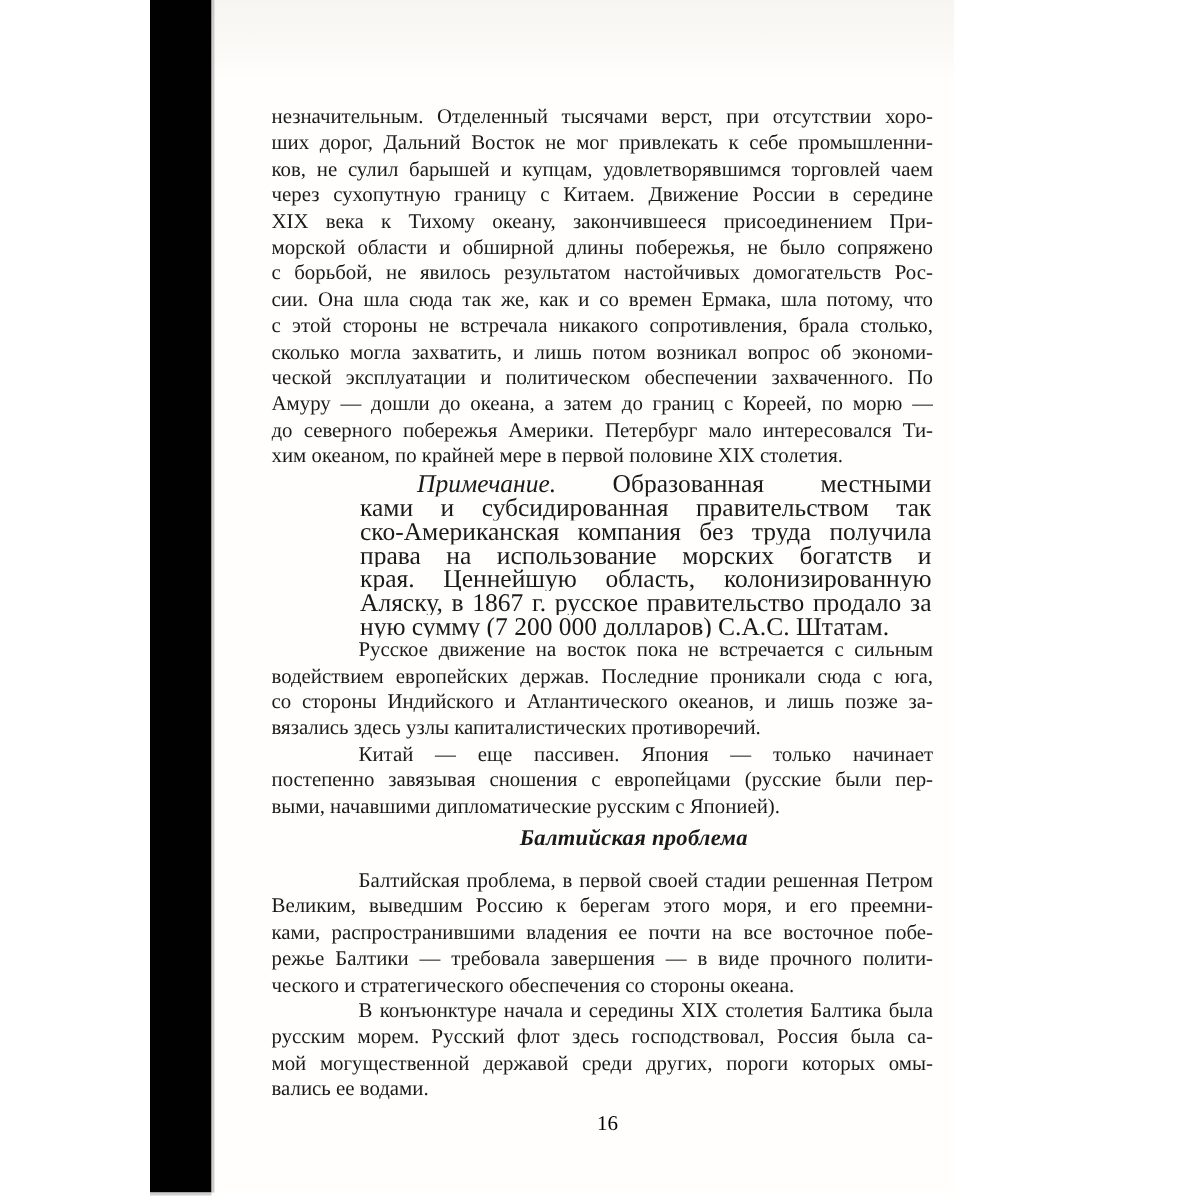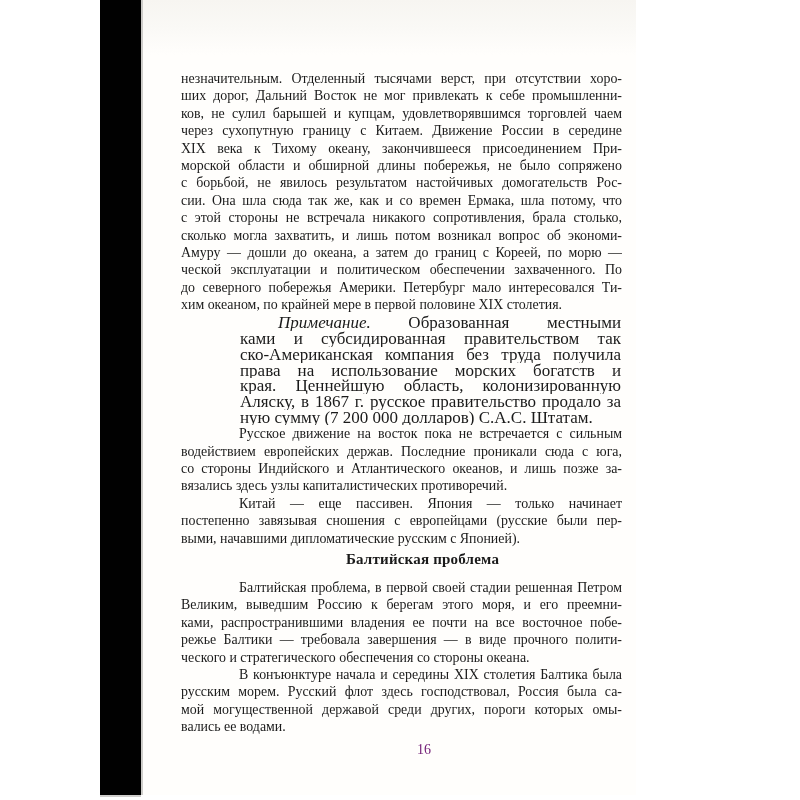--- a/index.html
+++ b/index.html
@@ -42,26 +42,27 @@
   .note{margin-top:2px;margin-left:59px;width:381px;font-size:17px;}
   .note .ln{height:15.7px;line-height:15.7px;}
   .note .ln.note-first{text-indent:38px;}
   .it{font-style:italic;}
 
   .heading{
     margin-top:4px;height:17px;line-height:17px;
     font-weight:700;font-size:15px;
     text-align:center;padding-left:42px;
     letter-spacing:.2px;
+    font-style:italic;
   }
   .para4{margin-top:11px;}
 
   .pagenum{
-    position:absolute;left:380px;top:741px;width:88px;
-    text-align:center;font-size:14px;color:#701a75;
+    position:absolute;left:361px;top:741px;width:88px;
+    text-align:center;font-size:14px;color:#000000;
     line-height:17px;
   }
 </style>
 </head>
 <body>
 
 <div class="canvas">
 
   <div class="page-photo"></div>
   <div class="bar left"></div>
@@ -76,22 +77,22 @@
       <div class="ln">незначительным. Отделенный тысячами верст, при отсутствии хоро-</div>
       <div class="ln">ших дорог, Дальний Восток не мог привлекать к себе промышленни-</div>
       <div class="ln">ков, не сулил барышей и купцам, удовлетворявшимся торговлей чаем</div>
       <div class="ln">через сухопутную границу с Китаем. Движение России в середине</div>
       <div class="ln">XIX века к Тихому океану, закончившееся присоединением При-</div>
       <div class="ln">морской области и обширной длины побережья, не было сопряжено</div>
       <div class="ln">с борьбой, не явилось результатом настойчивых домогательств Рос-</div>
       <div class="ln">сии. Она шла сюда так же, как и со времен Ермака, шла потому, что</div>
       <div class="ln">с этой стороны не встречала никакого сопротивления, брала столько,</div>
       <div class="ln">сколько могла захватить, и лишь потом возникал вопрос об экономи-</div>
+      <div class="ln">ческой эксплуатации и политическом обеспечении захваченного. По</div>
       <div class="ln">Амуру — дошли до океана, а затем до границ с Кореей, по морю —</div>
-      <div class="ln">ческой эксплуатации и политическом обеспечении захваченного. По</div>
       <div class="ln">до северного побережья Америки. Петербург мало интересовался Ти-</div>
       <div class="ln end">хим океаном, по крайней мере в первой половине XIX столетия.</div>
     </div>
 
     <div class="note">
       <div class="ln note-first"><span class="it">Примечание.</span> <span>Образованная местными промышленни-</span></div>
       <div class="ln">ками и субсидированная правительством так называемая Рус-</div>
       <div class="ln">ско-Американская компания без труда получила монопольные</div>
       <div class="ln">права на использование морских богатств и морской торговли</div>
       <div class="ln">края. Ценнейшую область, колонизированную компанией —</div>

